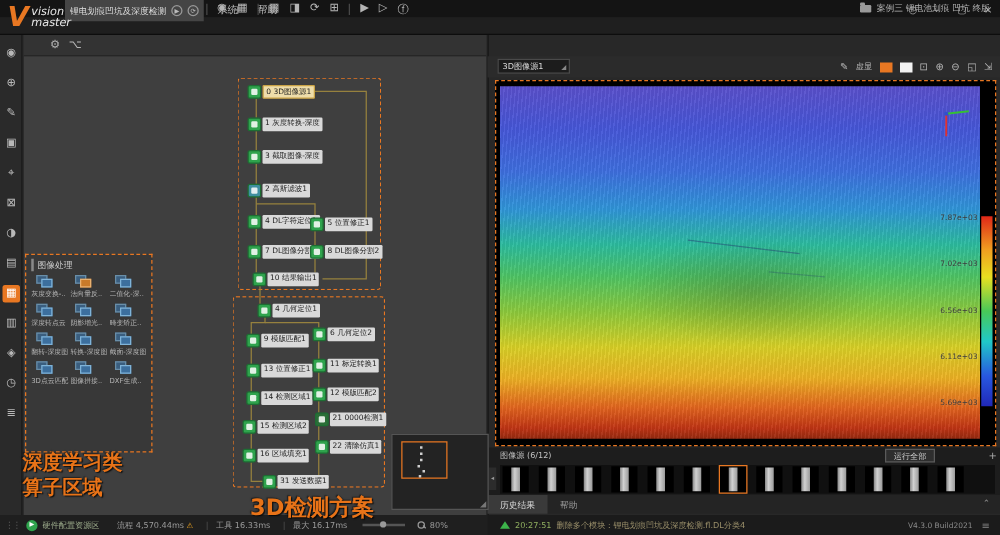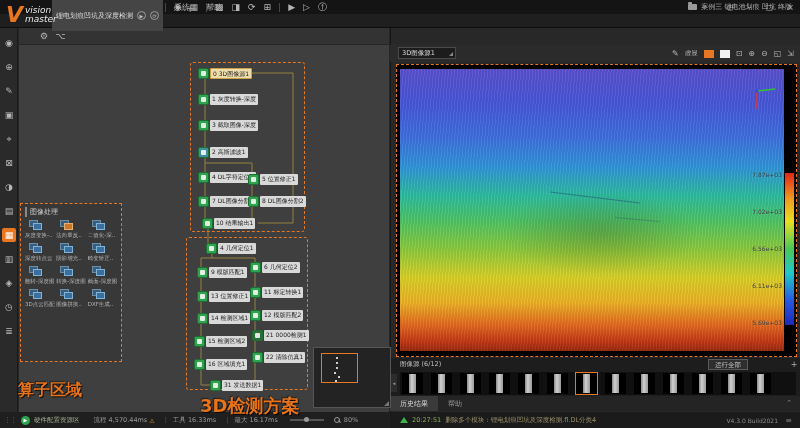--- a/index.html
+++ b/index.html
@@ -29,21 +29,21 @@
   
   .sidestrip { position:absolute; left:0; top:28px; width:18px; height:384px; background:#2a2a2a; border-right:1px solid #1a1a1a; }
   .sideico { position:absolute; left:2px; width:14px; height:14px; display:flex; align-items:center; justify-content:center;
              font-size:9px; color:#b8b8b8; border-radius:2px; }
   .sideico.active { background:#e87722; color:#fff; }
 
   
   .flowarea { position:absolute; left:19px; top:28px; width:370px; height:384px; background:#3f3f3f; }
   .flowtabs { position:absolute; left:19px; top:28px; width:370px; height:17px; background:#333; border-bottom:1px solid #262626; }
   .ftico { position:absolute; top:3px; font-size:9px; color:#b5b5b5; }
-  .flowtab { position:absolute; left:52px; top:0; height:31px; padding:0 4px; background:#454545; display:flex; align-items:center; gap:4px; }
+  .flowtab { position:absolute; left:52px; top:0; height:17px; padding:0 4px; background:#454545; display:flex; align-items:center; gap:4px; }
   .flowtab-title { font-size:7px; color:#ddd; }
   .cbtn { width:9px; height:9px; border:1px solid #999; border-radius:50%; font-size:5px; color:#bbb;
           display:flex; align-items:center; justify-content:center; }
   .addtab { position:absolute; left:186px; top:3px; font-size:10px; color:#999; }
 
   .wires { position:absolute; left:0; top:0; width:800px; height:428px; pointer-events:none; z-index:3; }
   .group-box { position:absolute; border:1.5px dashed #e87722; border-radius:3px; z-index:2; }
 
   .node { position:absolute; display:flex; height:11px; z-index:4; }
   .nicon { width:11px; height:11px; border-radius:2px; background:#2fa34d; border:1px solid #1d6e33;
@@ -528,15 +528,15 @@
     <span class="sb-item" style="margin-left:6px">最大 16.17ms</span>
     <span class="sb-slider">
         <span class="sb-knob"></span>
       </span>
     <span class="sb-mag"></span>
     <span class="sb-zoom">80%</span>
   </div>
 
   <div class="anno anno-3d">3D检测方案</div>
   <div class="anno anno-ops">
-    <br><span>算子区域</span>
+    <span>深度学习类</span><br><span>算子区域</span>
   </div>
 </div>
 
 </body></html>

